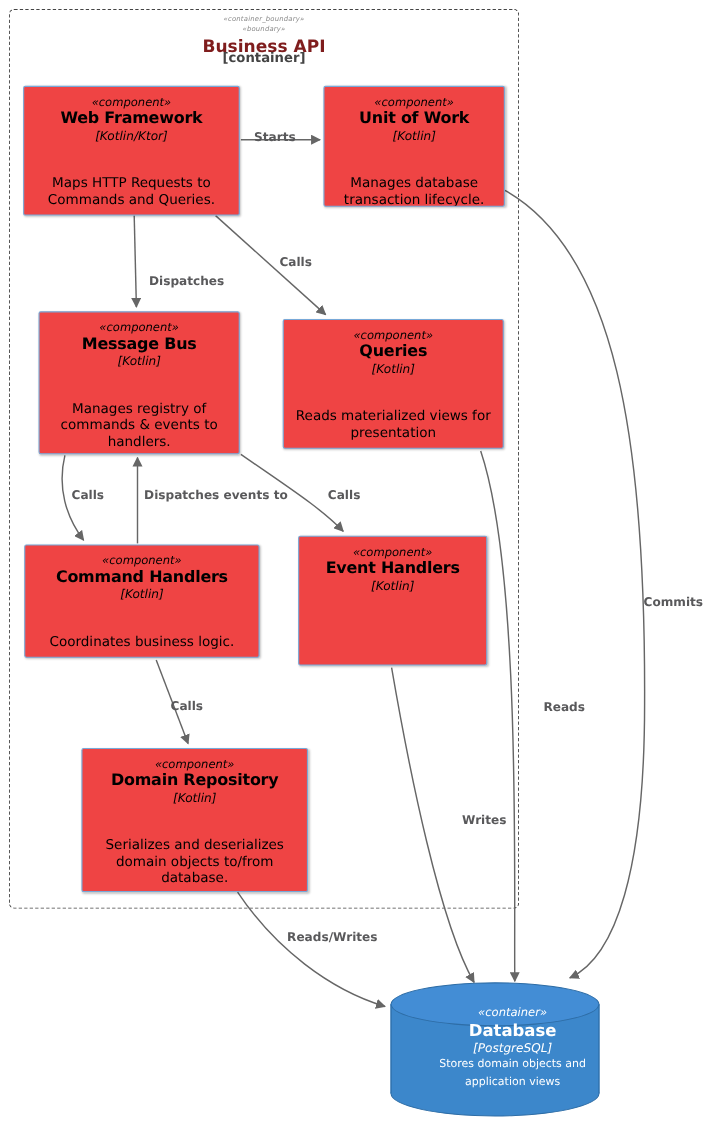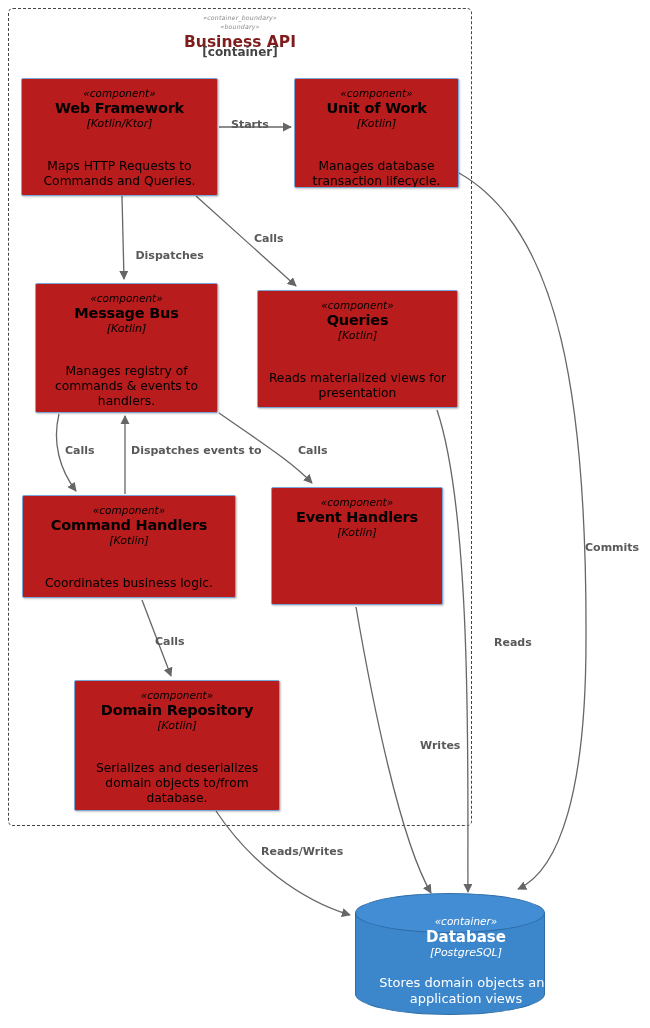--- a/index.html
+++ b/index.html
@@ -61,21 +61,21 @@
     top: 36px;
     font-size: 12px;
     font-weight: bold;
     color: #444444;
   }
 
   
   .node {
     position: absolute;
     box-sizing: border-box;
-    background: #b91c1c;
+    background: #ef4444;
     border: 1px solid #78A8D8;
     border-radius: 2px;
     display: flex;
     flex-direction: column;
     align-items: center;
     justify-content: flex-start;
     text-align: center;
     color: #000000;
     padding: 8px 6px 6px 6px;
     overflow: hidden;
@@ -152,23 +152,23 @@
     font-size: 15px;
     font-weight: bold;
     line-height: 18px;
   }
   .db-text .tech {
     font-size: 11px;
     font-style: italic;
     line-height: 14px;
   }
   .db-text .desc {
-    font-size: 13px;
+    font-size: 10px;
     line-height: 16px;
-    margin-top: 15px;
+    margin-top: 0;
   }
 
   
   .edge-label {
     position: absolute;
     font-size: 11px;
     font-weight: bold;
     color: #59595b;
     white-space: pre;
     line-height: 13px;

